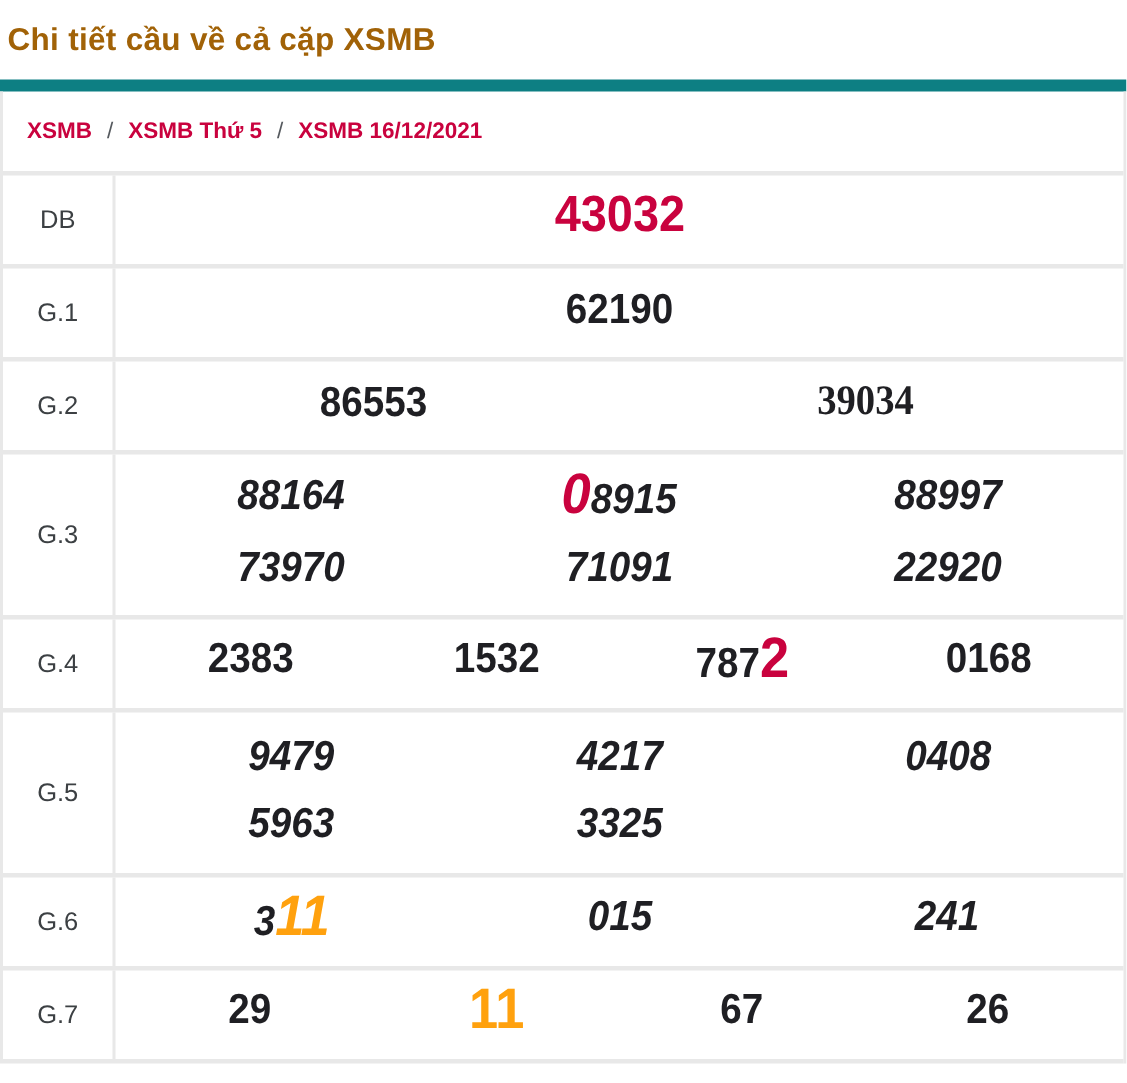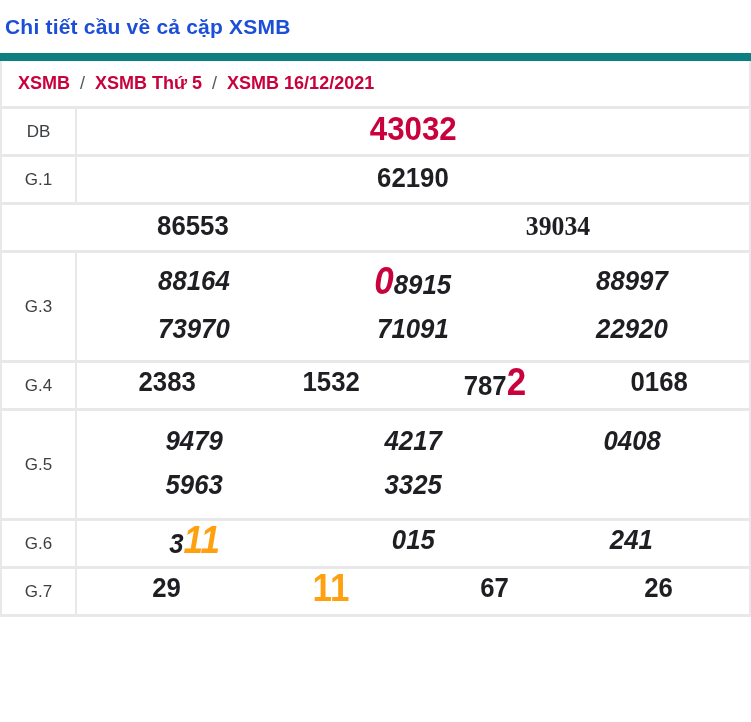--- a/index.html
+++ b/index.html
@@ -10,40 +10,40 @@
     --label:#3c4043;
     --sep:#55595e;
     --border:#e8e8e8;
   }
   *{box-sizing:border-box;margin:0;padding:0;}
   html,body{width:751px;height:722px;overflow:hidden;background:#fff;
     font-family:"Liberation Sans","DejaVu Sans",sans-serif;}
   .page{width:751px;height:722px;}
 
   .page-title{
-    font-size:21px;font-weight:700;color:#1d4ed8;
+    font-size:21px;font-weight:700;color:#a16207;
     padding:15px 6px 14px 5px;letter-spacing:.2px;
   }
   .accent-bar{height:8px;width:100%;background:var(--accent);}
 
   .panel{
     border-left:2px solid var(--border);
     border-right:2px solid var(--border);
   }
 
   .breadcrumb{
-    height:48px;display:flex;align-items:center;
+    height:56px;display:flex;align-items:center;
     padding-left:16px;border-bottom:3px solid var(--border);
-    font-size:18px;font-weight:700;
+    font-size:15px;font-weight:700;
   }
   .breadcrumb a{color:var(--crimson);text-decoration:none;cursor:pointer;}
   .breadcrumb .sep{color:var(--sep);font-weight:400;padding:0 10px;}
 
   .row{display:flex;border-bottom:3px solid var(--border);}
-  .row.single{height:48px;}
+  .row.single{height:62px;}
   .row.double{height:110px;}
   .row-label{
     width:75px;flex:0 0 75px;display:flex;align-items:center;justify-content:center;
     border-right:2px solid var(--border);
     font-size:17px;color:var(--label);
   }
   .row-content{
     flex:1;display:flex;flex-direction:column;justify-content:center;
     padding:0 8px;
   }
@@ -87,20 +87,21 @@
         </div>
         <div class="row single">
           <div class="row-label">G.1</div>
           <div class="row-content">
             <div class="num-line cols-1">
               <div style="text-align: center;"><span class="cell"><span class="part">62190</span></span></div>
             </div>
           </div>
         </div>
         <div class="row single">
+          <div class="row-label">G.2</div>
           <div class="row-content">
             <div class="num-line cols-2">
               <div style="text-align: center;"><span class="cell"><span class="part">86553</span></span></div>
               <div style="text-align: center; font-family: Liberation Serif, serif;"><span class="cell"><span class="part">39034</span></span></div>
             </div>
           </div>
         </div>
         <div class="row double">
           <div class="row-label">G.3</div>
           <div class="row-content">

